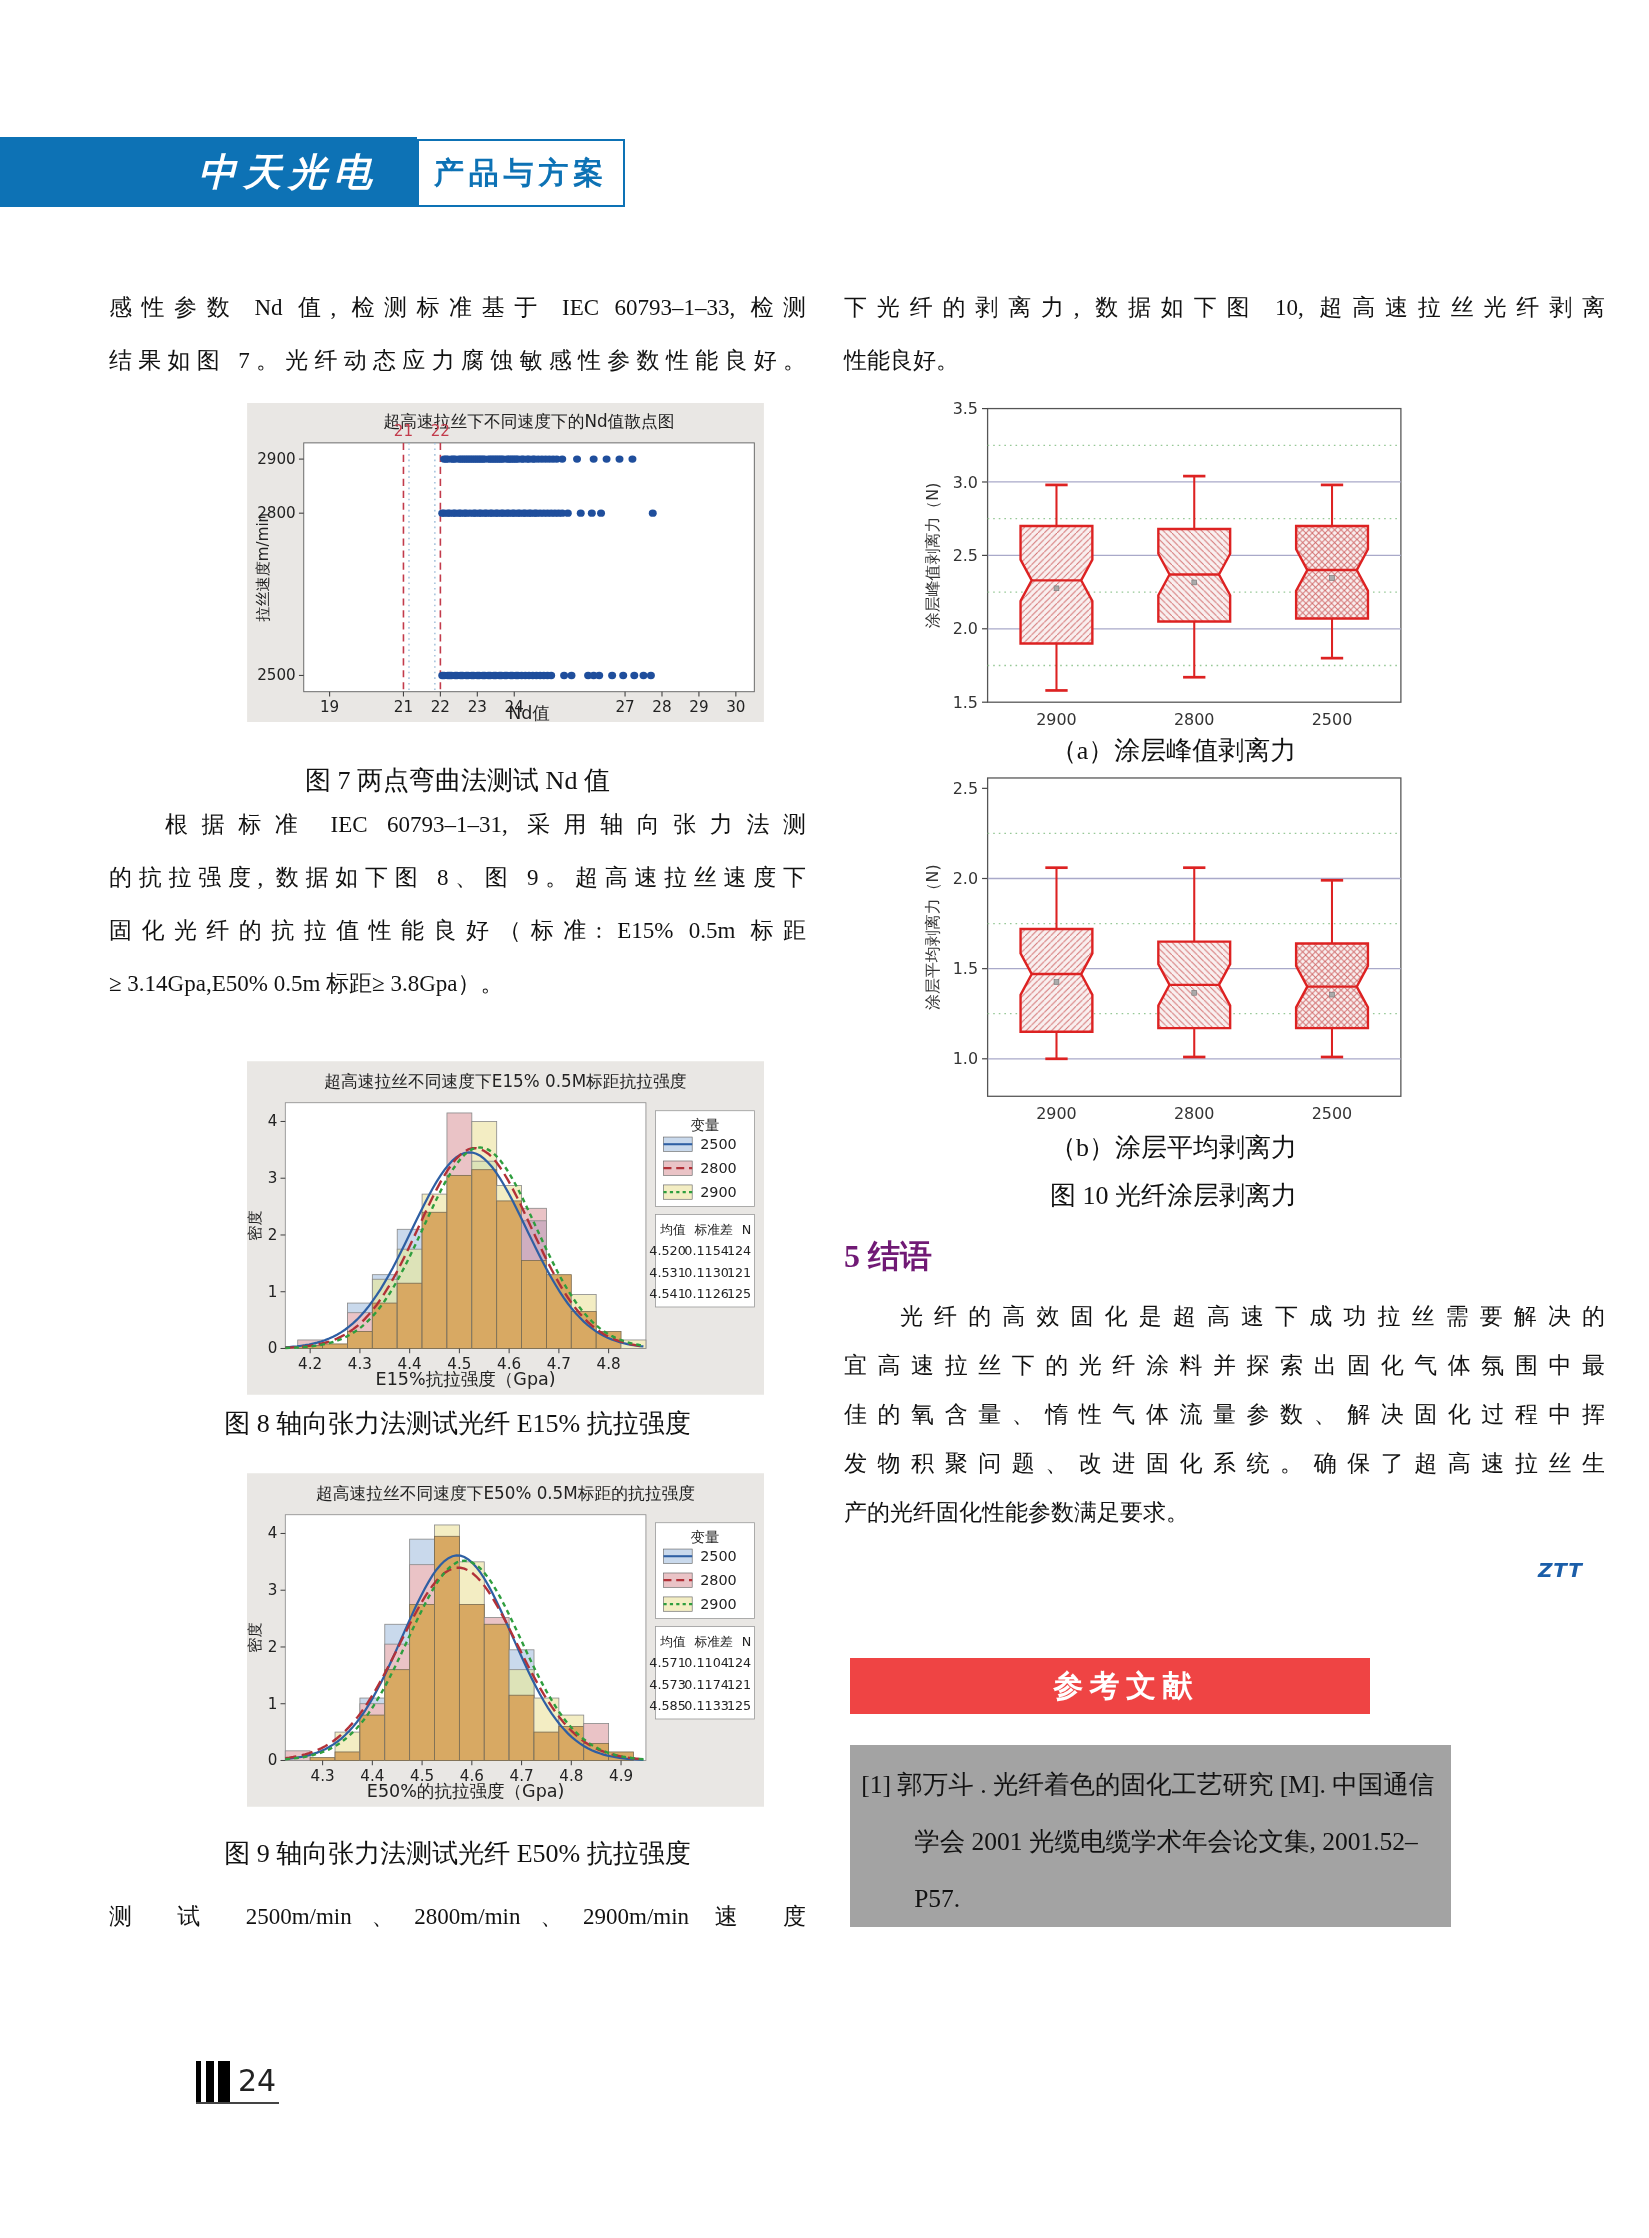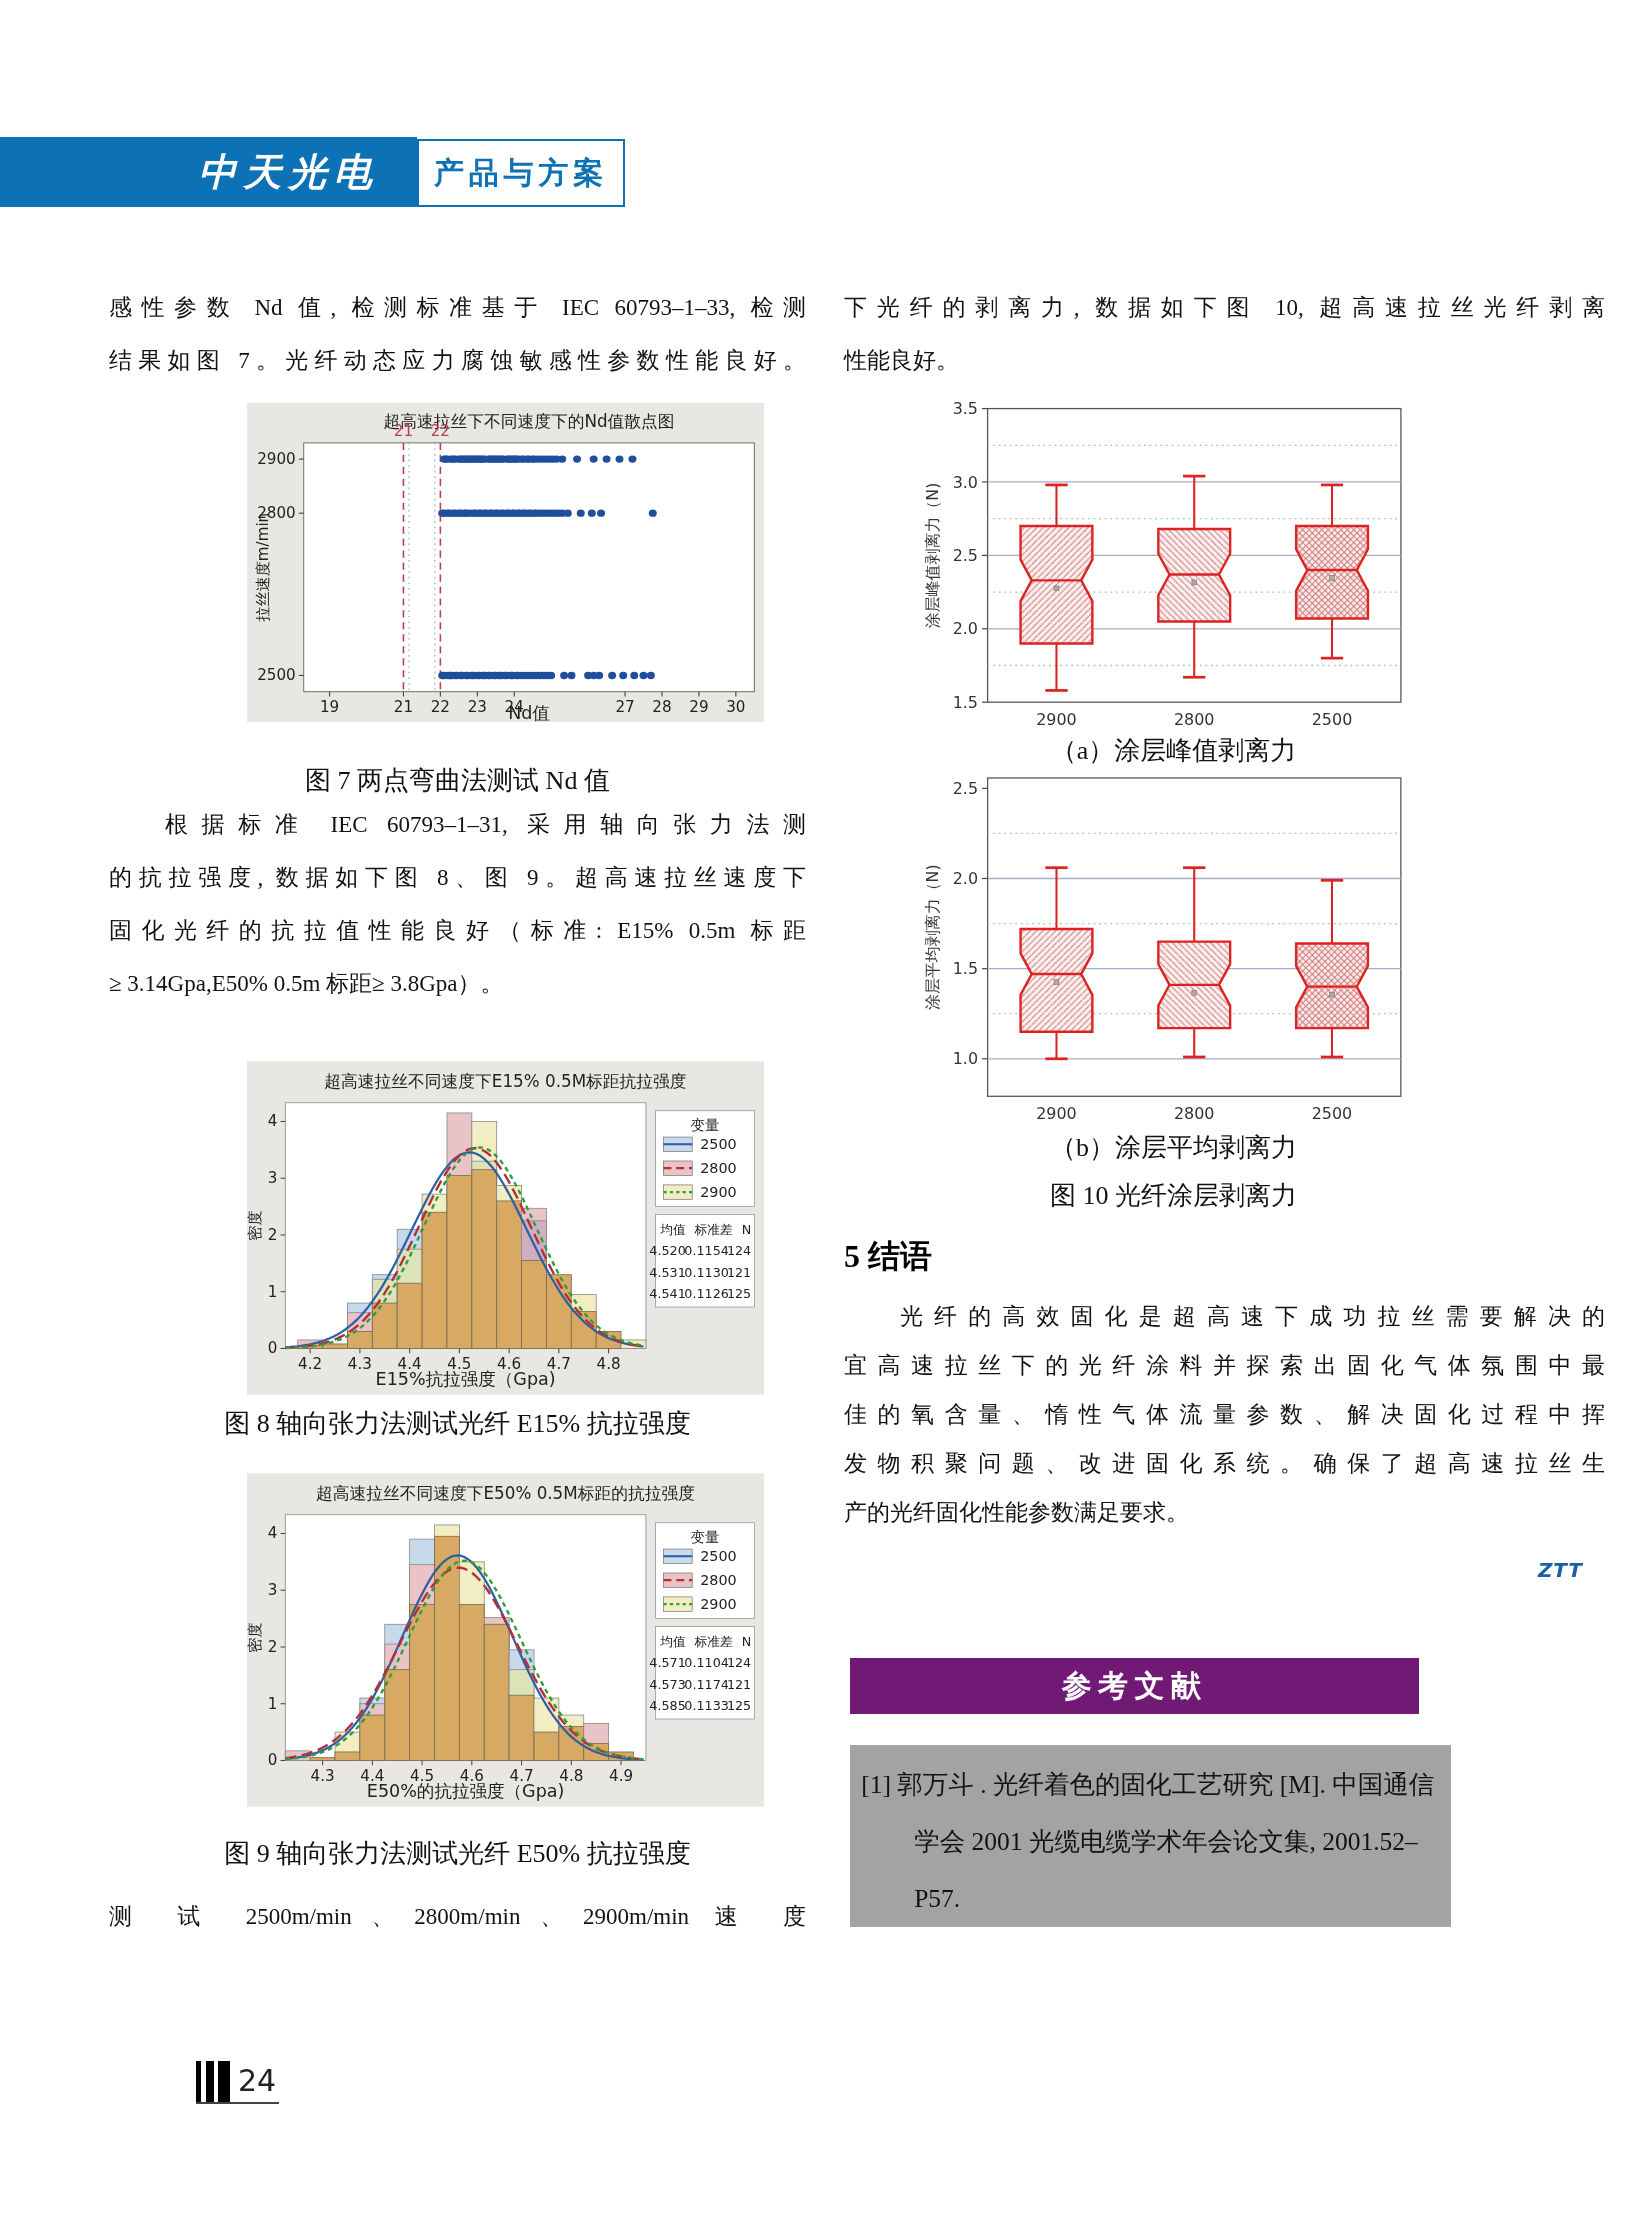--- a/index.html
+++ b/index.html
@@ -558,33 +558,33 @@
         <line x1="497.66666666666674" y1="271.6" x2="559.6666666666667" y2="271.6" stroke="#dd2222" stroke-width="3"></line>
         <rect x="525.6666666666667" y="278.6" width="6" height="6" fill="#aaa" stroke="#777" stroke-width="0.8"></rect>
         <text x="528.6666666666667" y="437" font-size="20" text-anchor="middle" fill="#333">2500</text>
         <text x="35" y="209.5" font-size="20" text-anchor="middle" fill="#333" transform="rotate(-90 35 209.5)">涂层平均剥离力（N)</text>
       </svg></div>
 
   <div class="abs caption" style="left:910px;top:1130px;width:527px;">（b）涂层平均剥离力</div>
 
   <div class="abs caption" style="left:910px;top:1178px;width:527px;">图 10 光纤涂层剥离力</div>
 
-  <div class="abs col-r h2" style="top:1235px;color:#000000;">5 结语</div>
+  <div class="abs col-r h2" style="top:1235px;color:#701a75;">5 结语</div>
 
   <div class="abs col-r para" style="top:1292px;line-height:49px;">
     <div class="line indent">光纤的高效固化是超高速下成功拉丝需要解决的</div>
     <div class="line">宜高速拉丝下的光纤涂料并探索出固化气体氛围中最</div>
     <div class="line">佳的氧含量、惰性气体流量参数、解决固化过程中挥</div>
     <div class="line">发物积聚问题、改进固化系统。确保了超高速拉丝生</div>
     <div class="line last">产的光纤固化性能参数满足要求。</div>
   </div>
 
   <div class="abs ztt" style="left:1538px;top:1558px;color:#1b5ea9;">ZTT</div>
 
-  <div class="abs refbar" style="left:850px;top:1658px;width:569px;height:56px;background:#701a75;">
+  <div class="abs refbar" style="left:850px;top:1658px;width:488px;height:56px;background:#ef4444;padding-left:32px;">
     <span>参考文献</span>
   </div>
 
   <div class="abs refbox" style="left:850px;top:1745px;width:601px;height:182px;background:#a3a3a3;">
     <div class="refline">[1] 郭万斗 . 光纤着色的固化工艺研究 [M]. 中国通信</div>
     <div class="refline ref-ind">学会 2001 光缆电缆学术年会论文集, 2001.52–</div>
     <div class="refline ref-ind">P57.</div>
   </div>
 
   <div class="abs" style="left:196px;top:2061px;width:128px;height:48px;">

